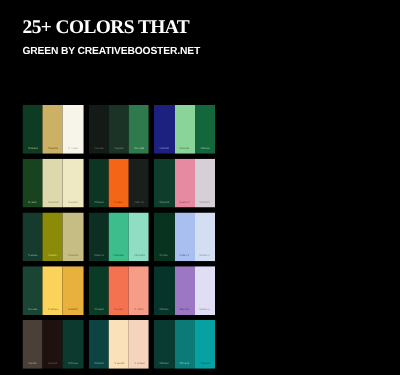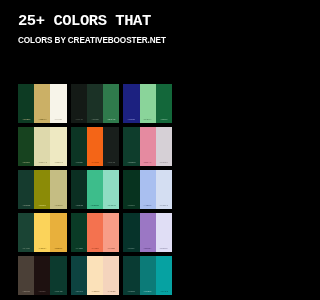--- a/index.html
+++ b/index.html
@@ -25,21 +25,21 @@
   #header {
     padding: 14px 0 0 18px;
   }
   .title-line {
     font-size: 15.5px;
     line-height: 15.5px;
     font-weight: bold;
     letter-spacing: -0.45px;
     color: #ffffff;
     white-space: nowrap;
-    font-family: Liberation Mono, monospace;
+    font-family: Liberation Serif, serif;
   }
   .title-line.second {
     margin-top: 3px;
   }
   .accent {
     color: #7d9c7e;
   }
   #subtitle {
     margin-top: 6px;
     font-size: 8.2px;
@@ -88,21 +88,21 @@
     pointer-events: none;
   }
 </style>
 </head>
 <body>
 
 <div id="poster">
 
   <div id="header">
     <div class="title-line">25+ COLORS THAT</div>
-    <div id="subtitle">COLORS BY CREATIVEBOOSTER.NET</div>
+    <div id="subtitle">GREEN BY CREATIVEBOOSTER.NET</div>
   </div>
 
   <div id="grid">
       <div class="grid-row">
         <div class="palette-cell">
           <div class="swatch" style="background: rgb(13, 59, 35);">
             <span class="swatch-label" style="color: rgb(200, 185, 138);">#0D3B23</span>
           </div>
           <div class="swatch" style="background: rgb(203, 176, 102);">
             <span class="swatch-label" style="color: rgb(107, 90, 30);">#CBB066</span>

